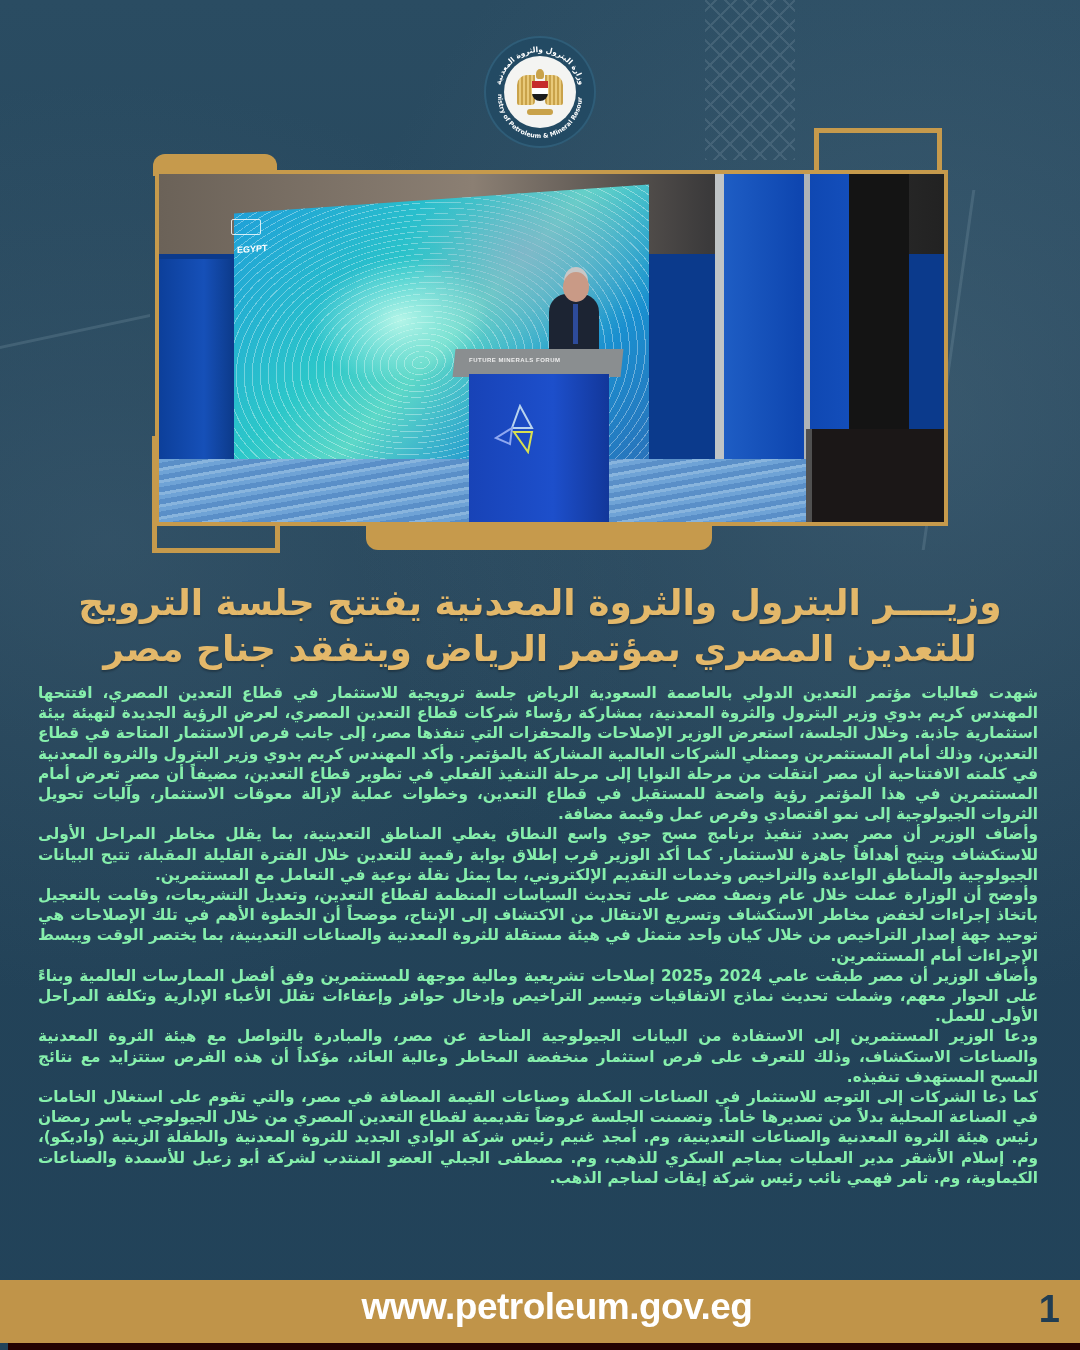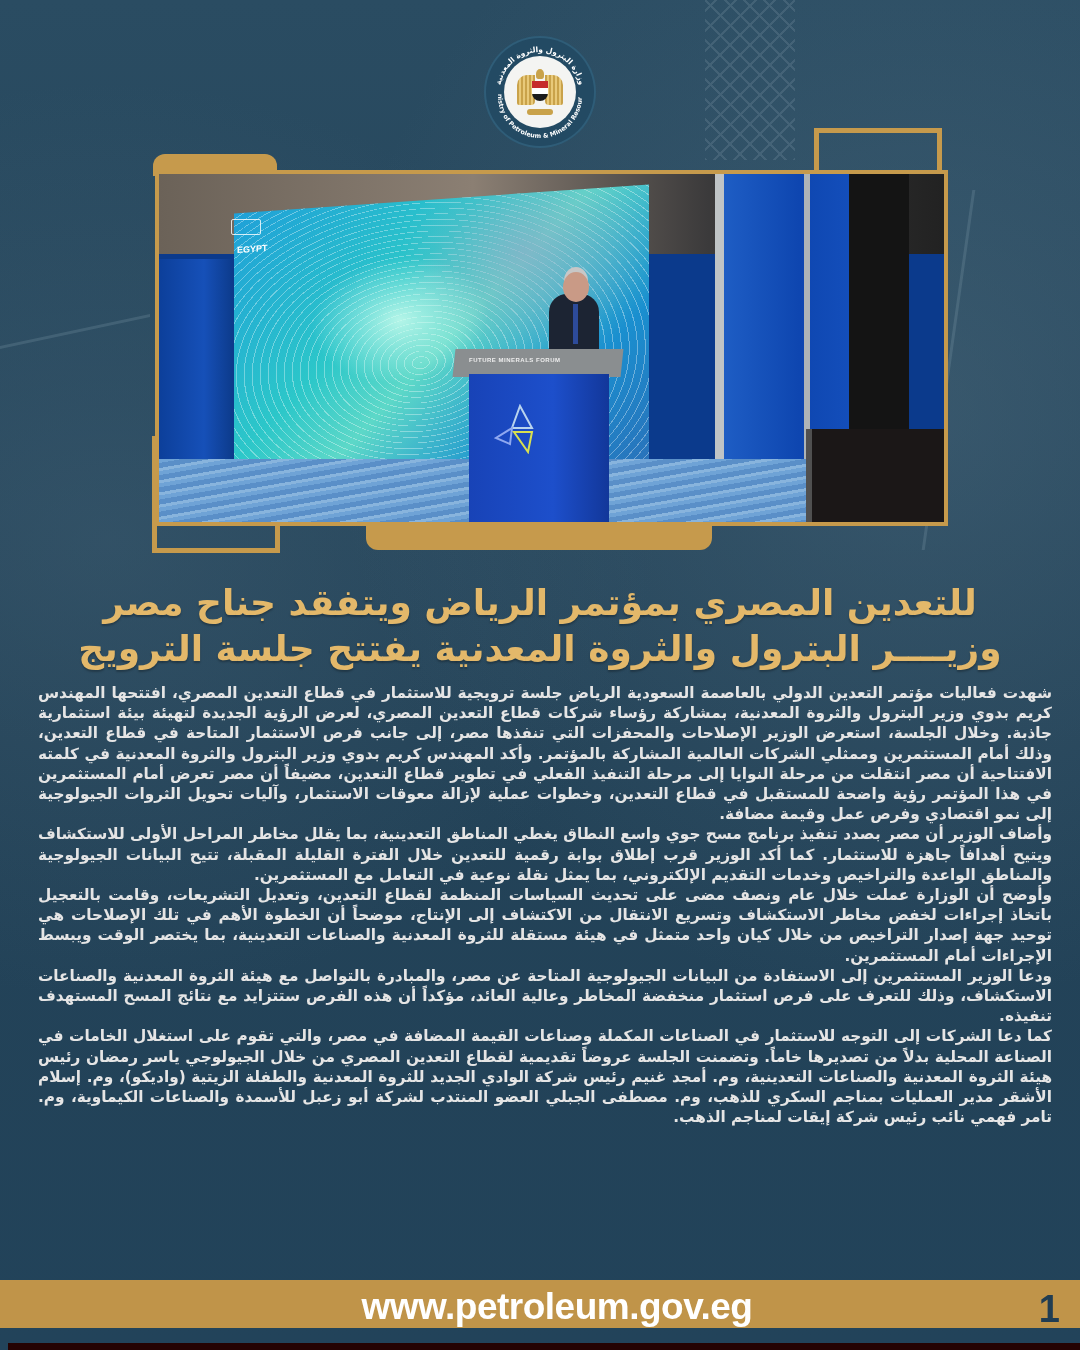--- a/index.html
+++ b/index.html
@@ -90,30 +90,30 @@
       position: absolute; left: 60px; right: 60px; top: 580px;
       direction: rtl; text-align: center;
       color: #e3b86a;
       font: bold 36px "DejaVu Sans", sans-serif; line-height: 46px;
       text-shadow: 0 2px 2px rgba(0,0,0,0.25);
     }
     .headline div { white-space: nowrap; }
 
     
     .body-text {
-      position: absolute; left: 38px; right: 28px; top: 683px;
+      position: absolute; left: 38px; right: 42px; top: 683px;
       direction: rtl; text-align: justify; text-align-last: right;
-      color: #e5e5e5;
+      color: #86efac;
       font: bold 15.3px "DejaVu Sans", sans-serif; line-height: 20.2px;
     }
     .body-text p { margin: 0; }
 
     
     .footer {
-      position: absolute; left: 0; top: 1280px; width: 1080px; height: 48px;
+      position: absolute; left: 0; top: 1280px; width: 1080px; height: 63px;
       background: #c09449;
     }
     .footer-url {
       position: absolute; left: 0; width: 1114px; top: 6px; text-align: center;
       color: #ffffff; font: bold 37px "Liberation Sans", sans-serif; letter-spacing: -0.5px;
     }
     .page-num {
       position: absolute; right: 20px; top: 8px; color: #213d52;
       font: bold 38px "Liberation Sans", sans-serif;
     }
@@ -178,28 +178,29 @@
   <div class="podium-label">FUTURE MINERALS FORUM</div>
   <div class="podium"></div>
   <svg class="podium-logo" viewBox="0 0 40 50">
     <polygon points="26,2 38,24 18,24" fill="none" stroke="#b8d3ee" stroke-width="2"></polygon>
     <polygon points="18,24 2,34 16,40" fill="none" stroke="#8fa8f0" stroke-width="2"></polygon>
     <polygon points="20,28 38,28 34,48" fill="none" stroke="#d8e050" stroke-width="2"></polygon>
   </svg>
 </div>
 
 <div class="headline">
+  <div>وزيــــر البترول والثروة المعدنية يفتتح جلسة الترويج</div>
   <div>للتعدين المصري بمؤتمر الرياض ويتفقد جناح مصر</div>
-  <div>وزيــــر البترول والثروة المعدنية يفتتح جلسة الترويج</div>
 </div>
 
 <div class="body-text">
   <p>شهدت فعاليات مؤتمر التعدين الدولي بالعاصمة السعودية الرياض جلسة ترويجية للاستثمار في قطاع التعدين المصري، افتتحها المهندس كريم بدوي وزير البترول والثروة المعدنية، بمشاركة رؤساء شركات قطاع التعدين المصري، لعرض الرؤية الجديدة لتهيئة بيئة استثمارية جاذبة. وخلال الجلسة، استعرض الوزير الإصلاحات والمحفزات التي تنفذها مصر، إلى جانب فرص الاستثمار المتاحة في قطاع التعدين، وذلك أمام المستثمرين وممثلي الشركات العالمية المشاركة بالمؤتمر. وأكد المهندس كريم بدوي وزير البترول والثروة المعدنية في كلمته الافتتاحية أن مصر انتقلت من مرحلة النوايا إلى مرحلة التنفيذ الفعلي في تطوير قطاع التعدين، مضيفاً أن مصر تعرض أمام المستثمرين في هذا المؤتمر رؤية واضحة للمستقبل في قطاع التعدين، وخطوات عملية لإزالة معوقات الاستثمار، وآليات تحويل الثروات الجيولوجية إلى نمو اقتصادي وفرص عمل وقيمة مضافة.</p>
   <p>وأضاف الوزير أن مصر بصدد تنفيذ برنامج مسح جوي واسع النطاق يغطي المناطق التعدينية، بما يقلل مخاطر المراحل الأولى للاستكشاف ويتيح أهدافاً جاهزة للاستثمار. كما أكد الوزير قرب إطلاق بوابة رقمية للتعدين خلال الفترة القليلة المقبلة، تتيح البيانات الجيولوجية والمناطق الواعدة والتراخيص وخدمات التقديم الإلكتروني، بما يمثل نقلة نوعية في التعامل مع المستثمرين.</p>
   <p>وأوضح أن الوزارة عملت خلال عام ونصف مضى على تحديث السياسات المنظمة لقطاع التعدين، وتعديل التشريعات، وقامت بالتعجيل باتخاذ إجراءات لخفض مخاطر الاستكشاف وتسريع الانتقال من الاكتشاف إلى الإنتاج، موضحاً أن الخطوة الأهم في تلك الإصلاحات هي توحيد جهة إصدار التراخيص من خلال كيان واحد متمثل في هيئة مستقلة للثروة المعدنية والصناعات التعدينية، بما يختصر الوقت ويبسط الإجراءات أمام المستثمرين.</p>
+  <p>وأضاف الوزير أن مصر طبقت عامي 2024 و2025 إصلاحات تشريعية ومالية موجهة للمستثمرين وفق أفضل الممارسات العالمية وبناءً على الحوار معهم، وشملت تحديث نماذج الاتفاقيات وتيسير التراخيص وإدخال حوافز وإعفاءات تقلل الأعباء الإدارية وتكلفة المراحل الأولى للعمل.</p>
   <p>ودعا الوزير المستثمرين إلى الاستفادة من البيانات الجيولوجية المتاحة عن مصر، والمبادرة بالتواصل مع هيئة الثروة المعدنية والصناعات الاستكشاف، وذلك للتعرف على فرص استثمار منخفضة المخاطر وعالية العائد، مؤكداً أن هذه الفرص ستتزايد مع نتائج المسح المستهدف تنفيذه.</p>
   <p>كما دعا الشركات إلى التوجه للاستثمار في الصناعات المكملة وصناعات القيمة المضافة في مصر، والتي تقوم على استغلال الخامات في الصناعة المحلية بدلاً من تصديرها خاماً. وتضمنت الجلسة عروضاً تقديمية لقطاع التعدين المصري من خلال الجيولوجي ياسر رمضان رئيس هيئة الثروة المعدنية والصناعات التعدينية، وم. أمجد غنيم رئيس شركة الوادي الجديد للثروة المعدنية والطفلة الزيتية (واديكو)، وم. إسلام الأشقر مدير العمليات بمناجم السكري للذهب، وم. مصطفى الجبلي العضو المنتدب لشركة أبو زعبل للأسمدة والصناعات الكيماوية، وم. تامر فهمي نائب رئيس شركة إيقات لمناجم الذهب.</p>
 </div>
 
 <div class="footer">
   <div class="footer-url">www.petroleum.gov.eg</div>
   <div class="page-num">1</div>
 </div>
 <div class="footer-strip"></div>
 

